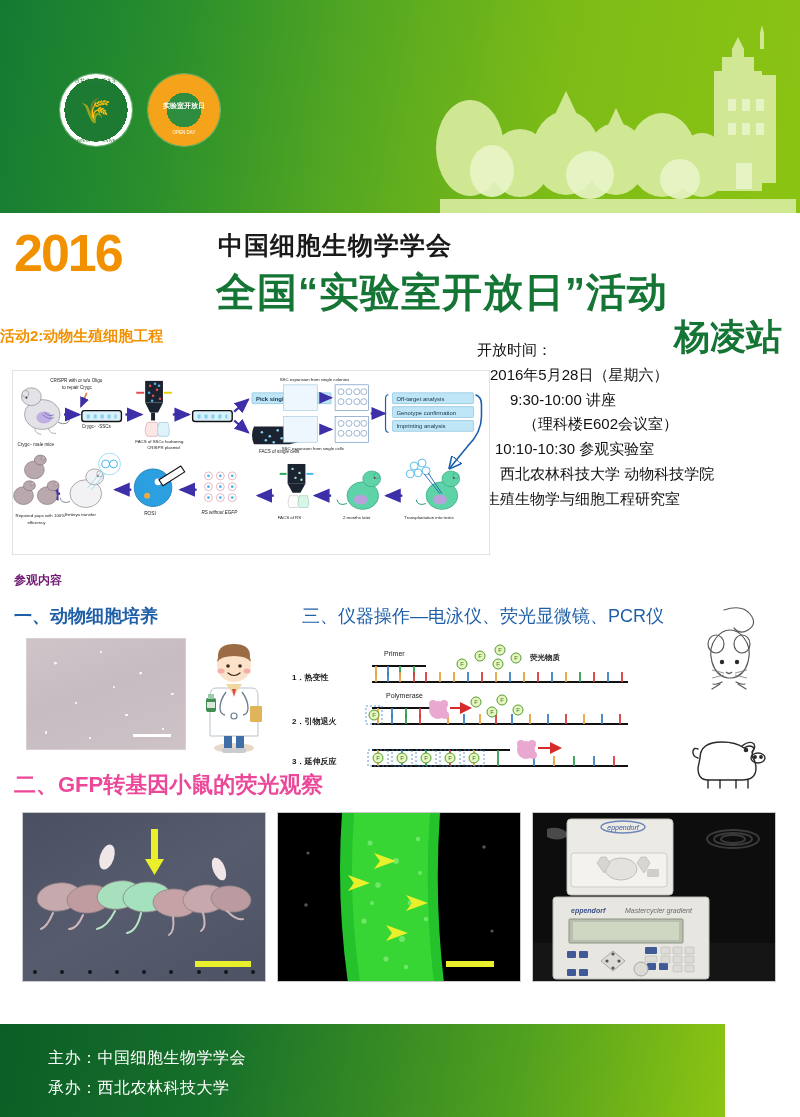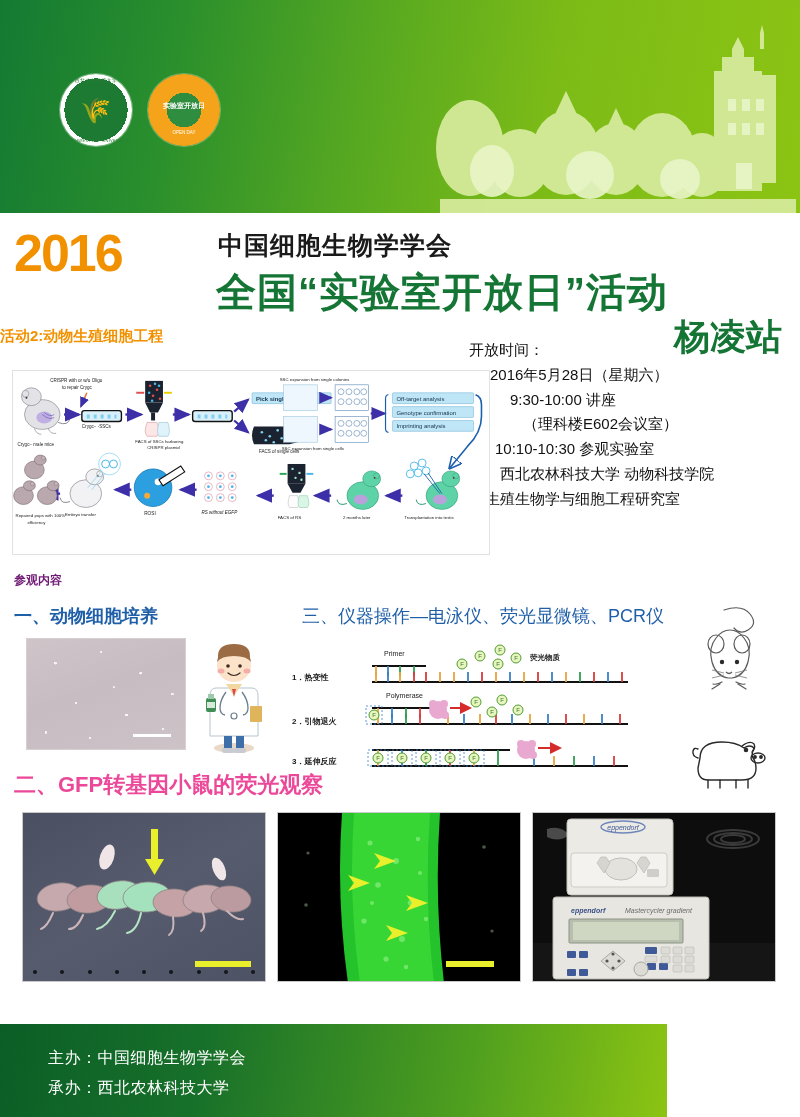--- a/index.html
+++ b/index.html
@@ -72,21 +72,21 @@
   .subtitle-activity {
     position: absolute; left: 0; top: 114px;
     font-size: 15px; font-weight: bold; color: #F29100;
   }
 
   
   .schedule {
     position: absolute; left: 455px; top: 338px; width: 338px;
     color: #111; font-size: 15px; line-height: 1.65;
   }
-  .schedule .lbl { margin-left: 14px; }
+  .schedule .lbl { margin-left: 22px; }
   .schedule .r1 { margin-left: 35px; }
   .schedule .r2 { margin-left: 55px; }
   .schedule .r3 { margin-left: 68px; }
   .schedule .r4 { margin-left: 40px; }
   .schedule .r5 { margin-left: 45px; }
   .schedule .r6 { margin-left: 30px; }
 
   
   .crispr-wrap {
     position: absolute; left: 12px; top: 370px;
@@ -147,21 +147,21 @@
   .photo { position: relative; width: 244px; height: 170px; border: 1px solid #c9c9c9; overflow: hidden; }
 
   .ph-pups { background: linear-gradient(150deg, #4a4f62 0%, #565b6e 50%, #4d5265 100%); }
   .ph-gfp  { background: #000; }
   .ph-pcr  { background: #111; }
   .dots-row { position: absolute; left: 10px; right: 10px; bottom: 7px; height: 4px; display: flex; justify-content: space-between; }
   .dots-row i { width: 4px; height: 4px; border-radius: 50%; background: #15161c; display: block; }
 
   
   .footer {
-    position: absolute; left: 0; bottom: 0; width: 667px; height: 93px;
+    position: absolute; left: 0; bottom: 0; width: 725px; height: 93px;
     background: linear-gradient(100deg, #0b5e26 0%, #17702a 30%, #4f9f1f 70%, #8cc413 100%);
     color: #ffffff;
   }
   .footer .ln { position: absolute; left: 48px; font-size: 16px; letter-spacing: .5px; }
   .footer .ln1 { top: 24px; }
   .footer .ln2 { top: 54px; }
 </style>
 </head>
 <body>
 

